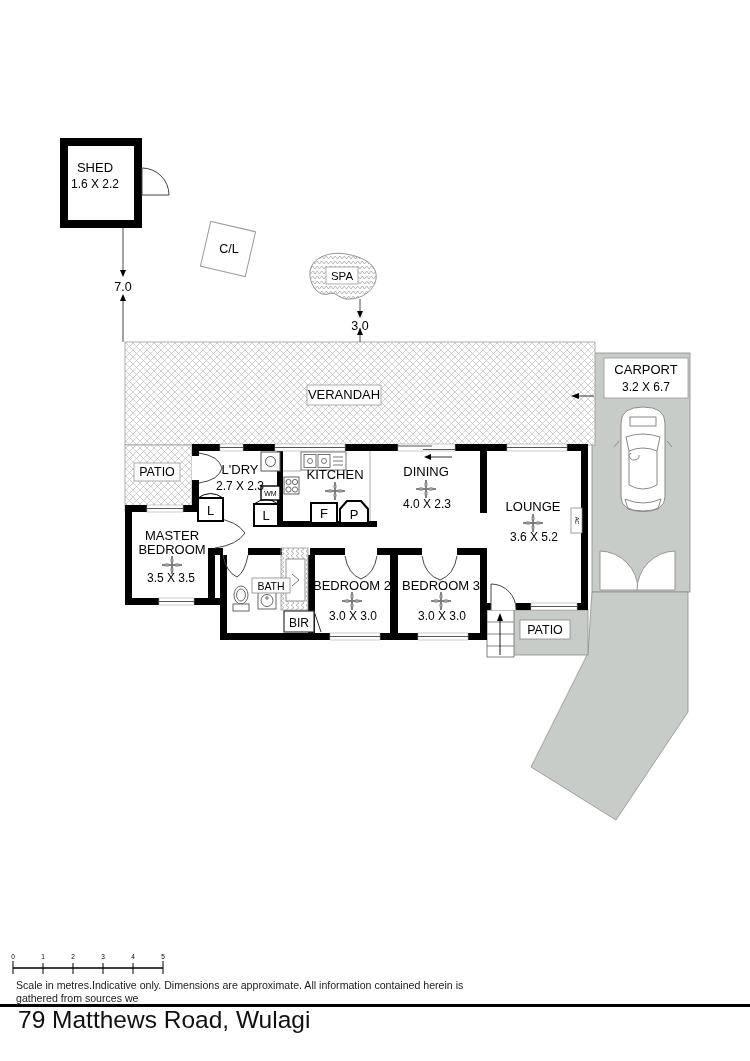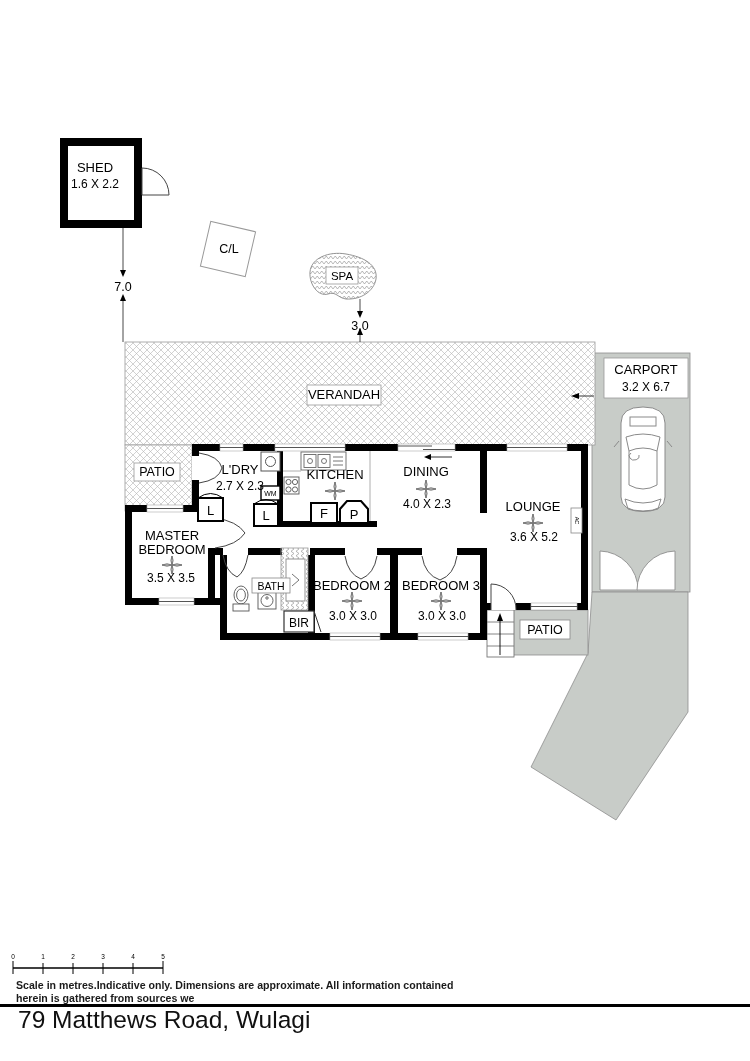--- a/index.html
+++ b/index.html
@@ -3,21 +3,21 @@
 <meta charset="utf-8">
 <style>
   html,body{margin:0;padding:0;background:#fff;}
   #stage{position:relative;width:750px;height:1061px;background:#ffffff;overflow:hidden;
          font-family:"Liberation Sans",sans-serif;}
   svg text{font-family:"Liberation Sans",sans-serif;fill:#000;}
   .room-label{font-size:13px;}
   .dim-label{font-size:12px;}
   .small-label{font-size:12.5px;}
   .disclaimer{position:absolute;left:16px;top:979px;width:470px;
-              font-size:10.6px;line-height:13.4px;color:#1b1b1b;font-weight:bold;}
+              font-size:10.6px;line-height:13.4px;color:#1b1b1b;}
   .divider{position:absolute;left:0;top:1004px;width:750px;height:2.5px;background:#000;}
   .address{position:absolute;left:18px;top:1006px;font-size:24.5px;color:#101010;}
 </style>
 </head>
 <body>
 
 <div id="stage">
 <svg width="750" height="975" viewBox="0 0 750 975">
   <defs>
     <pattern id="xhatch" width="7" height="7" patternUnits="userSpaceOnUse">

